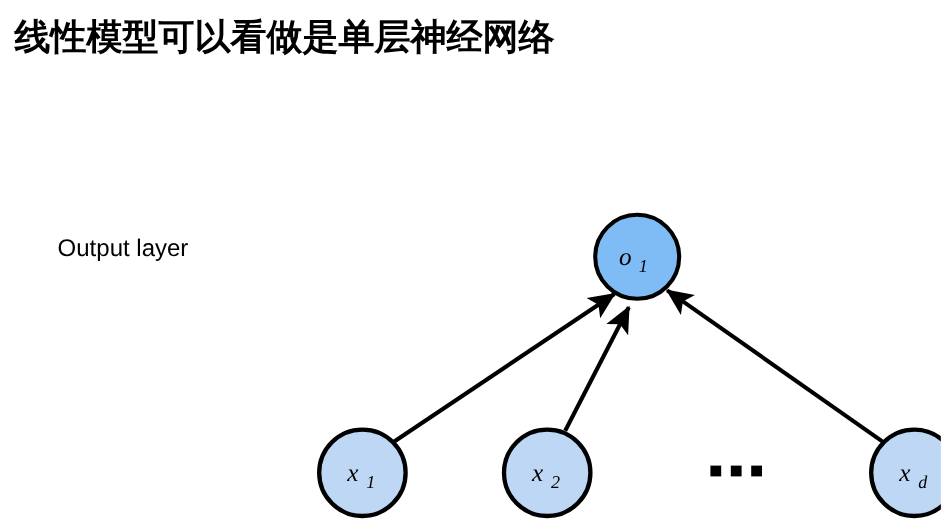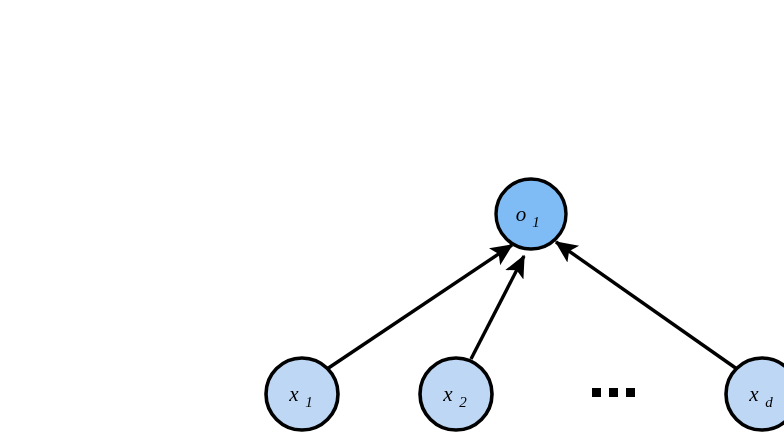--- a/index.html
+++ b/index.html
@@ -69,21 +69,23 @@
     font-style: italic;
     font-size: 15px;
     fill: #000000;
   }
 </style>
 </head>
 <body>
 
 <div id="slide">
 
+  <div id="slide-title">线性模型可以看做是单层神经网络</div>
 
+  <div id="label-output-layer" class="layer-label">Output layer</div>
 
 
   <svg id="diagram" viewBox="0 0 784 441">
     <defs>
       <marker id="arrowhead" markerWidth="7" markerHeight="7" refX="6.2" refY="3.2" orient="auto" markerUnits="strokeWidth">
         <path d="M 0 0.2 L 6.6 3.2 L 0 6.2 L 1.5 3.2 Z" fill="#000000"></path>
       </marker>
     </defs>
 
     <g>

